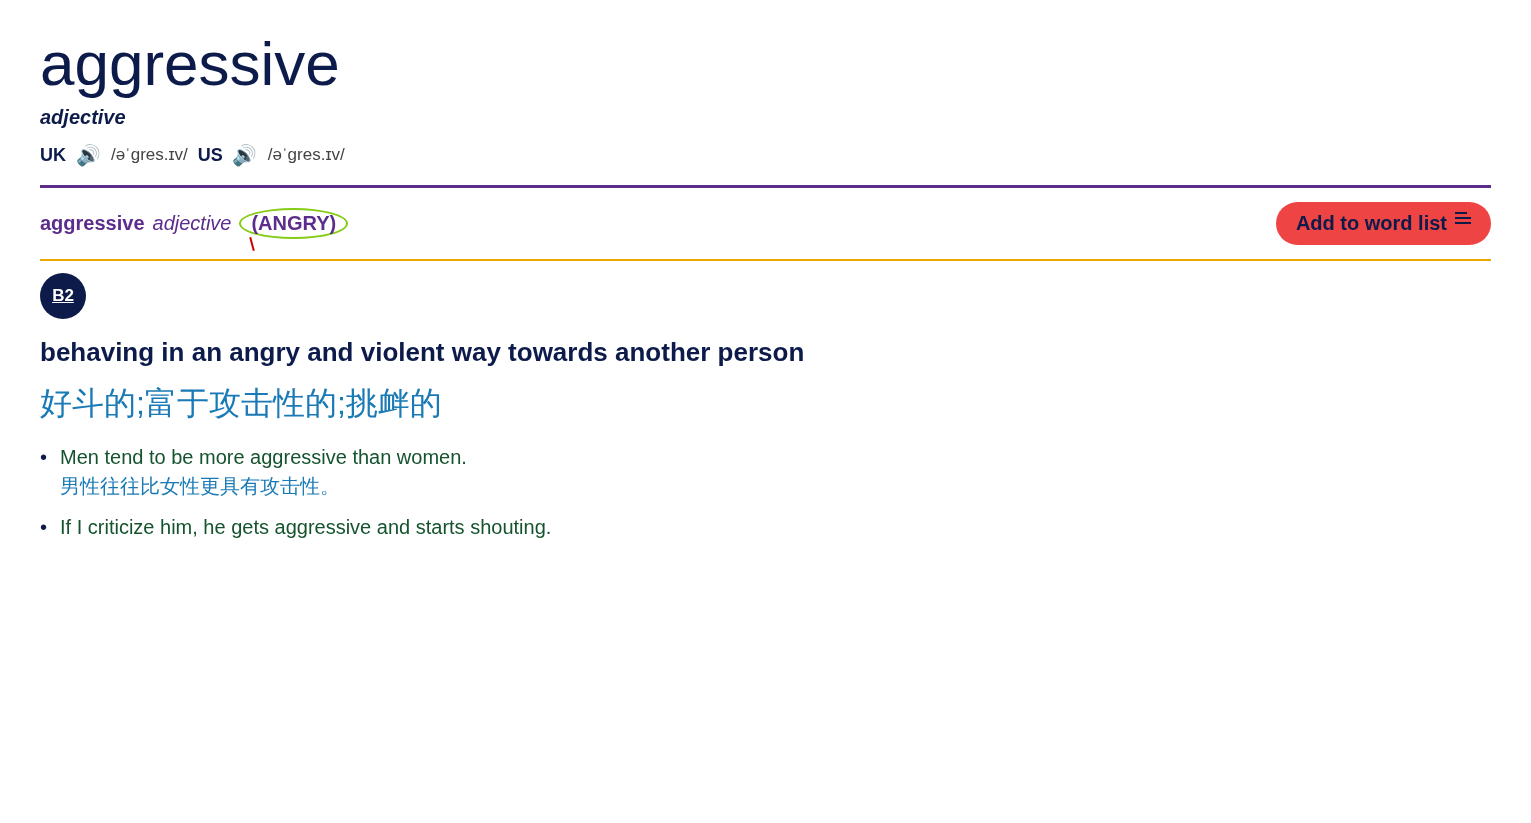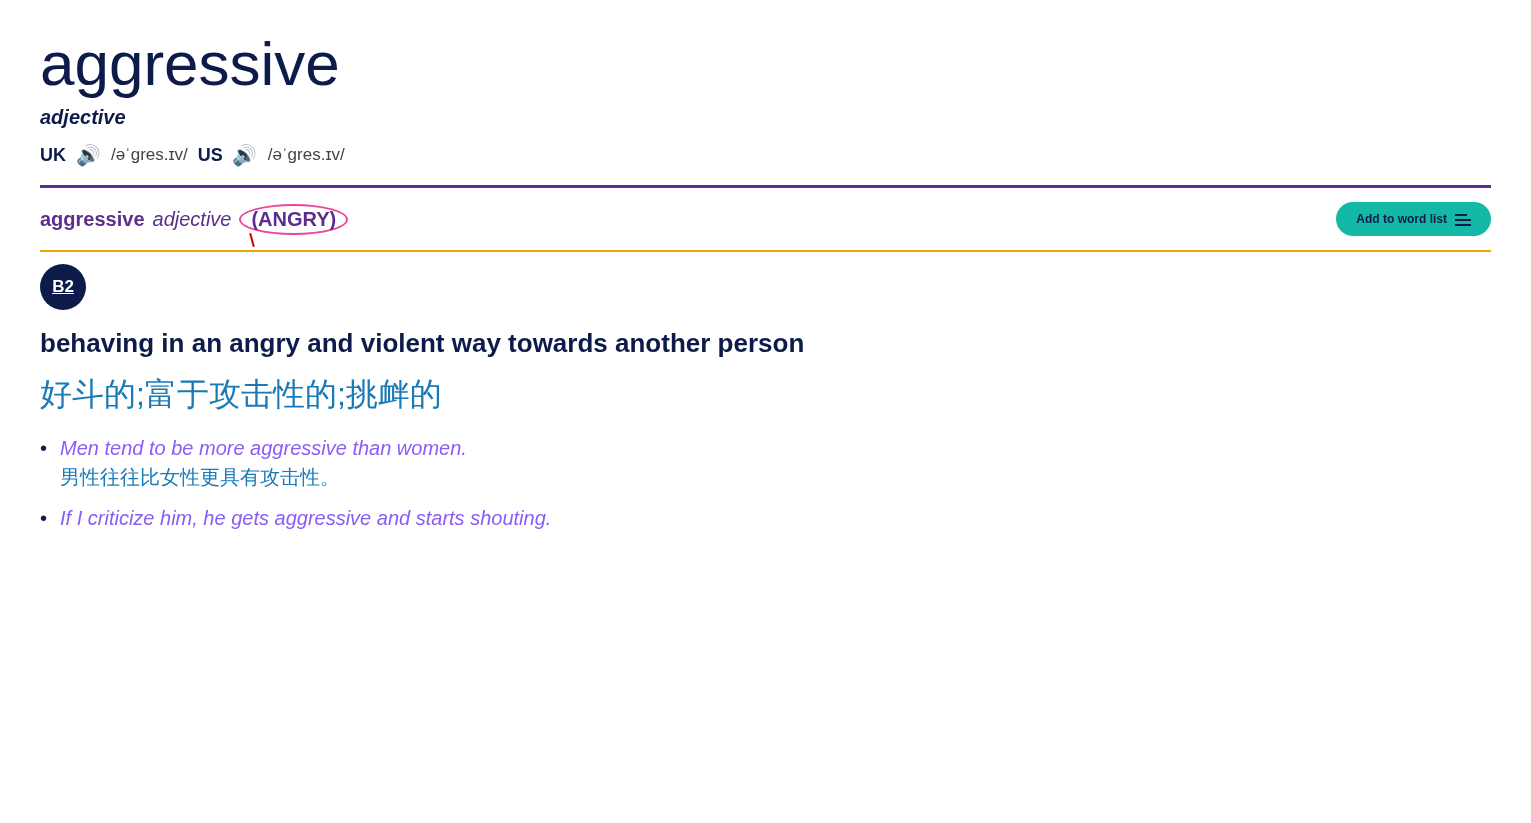--- a/index.html
+++ b/index.html
@@ -90,21 +90,21 @@
     .entry-pos {
       color: #5c2d8c;
       font-style: italic;
       font-size: 20px;
     }
 
     .angry-tag {
       color: #5c2d8c;
       font-size: 20px;
       font-weight: bold;
-      border: 2px solid #ec4899;
+      border: 2px solid #84cc16;
       border-radius: 50% 50% 50% 50% / 50% 50% 50% 50%;
       padding: 2px 10px;
       position: relative;
       display: inline-block;
     }
 
     .angry-tag::after {
       content: '';
       position: absolute;
       bottom: -14px;
@@ -115,30 +115,30 @@
       transform: rotate(-15deg);
     }
 
     .gold-divider {
       border: none;
       border-top: 2px solid #e8a800;
       margin: 8px 0 12px 0;
     }
 
     .add-word-btn {
-      background: #14b8a6;
+      background: #ef4444;
       color: #0d1b4b;
       border: none;
       border-radius: 25px;
       padding: 10px 20px;
-      font-size: 12px;
+      font-size: 20px;
       font-weight: bold;
       cursor: pointer;
       display: flex;
-      align-items: flex-end;
+      align-items: flex-start;
       gap: 8px;
       white-space: nowrap;
     }
 
     .level-badge {
       display: inline-flex;
       align-items: center;
       justify-content: center;
       background: #0d1b4b;
       color: #ffffff;
@@ -174,23 +174,22 @@
     .example-item::before {
       content: '•';
       position: absolute;
       left: 0;
       top: 0;
       color: #0d1b4b;
       font-size: 20px;
     }
 
     .example-en {
-      font-style: italic;
-      font-size: 20px;
-      color: #8b5cf6;
+      font-size: 20px;
+      color: #14532d;
       margin-bottom: 4px;
     }
 
     .example-zh {
       font-size: 20px;
       color: #1a7ab5;
     }
 
     .list-icon {
       display: inline-flex;

